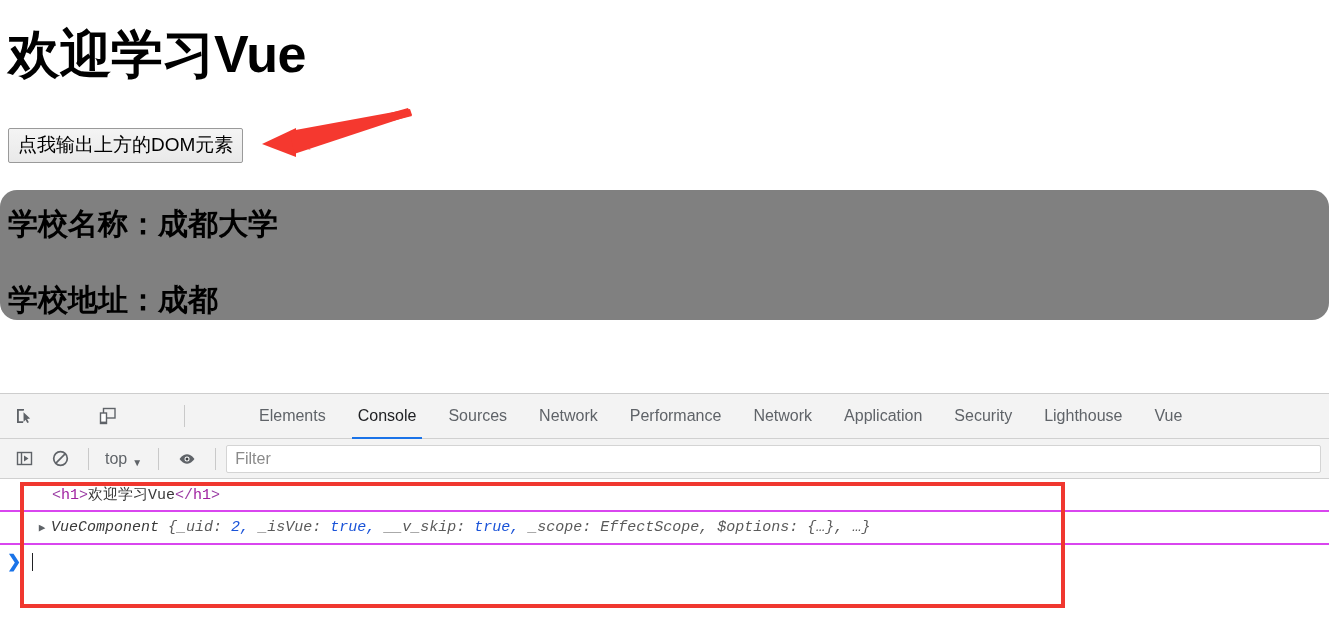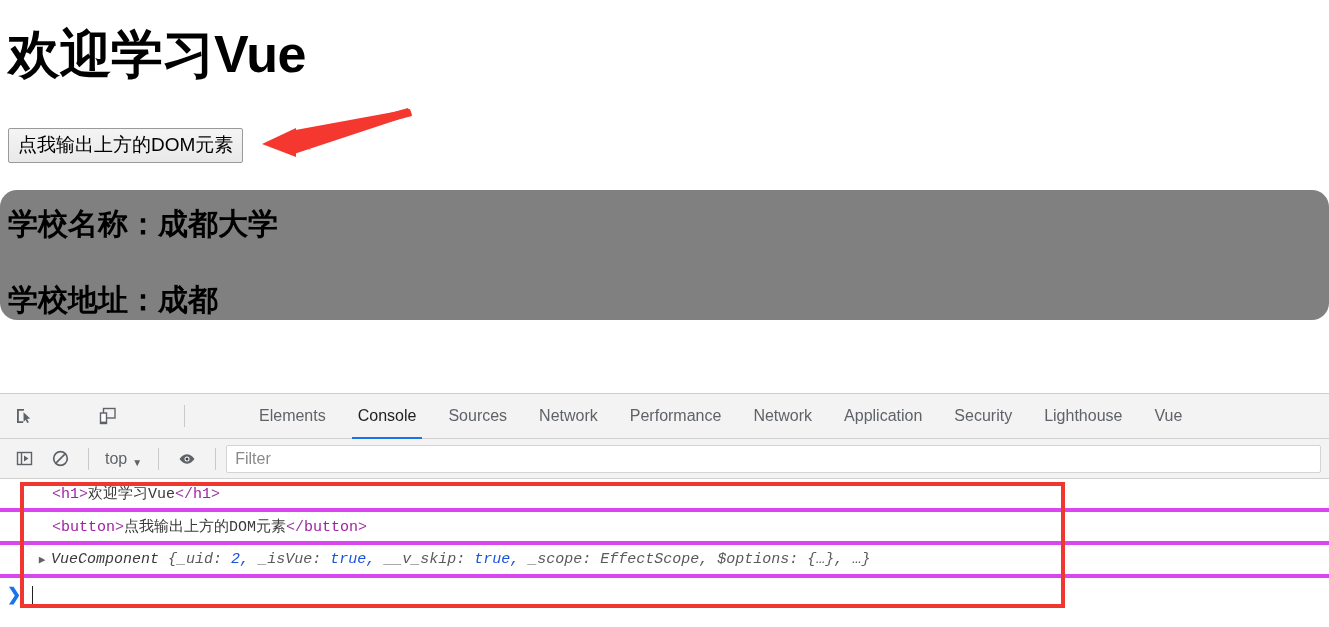--- a/index.html
+++ b/index.html
@@ -133,21 +133,21 @@
   
   .console-body {
     position:relative;
     height: calc(234px - 86px);
     background:#ffffff;
     overflow:hidden;
   }
   .log-row {
     position:relative;
     height:33px;
-    border-bottom:4px solid #d946ef;
+    border-bottom:2px solid #d946ef;
     display:flex; align-items:center;
     font-family:"Liberation Mono", monospace;
     font-size:15px;
     white-space:nowrap;
   }
   .log-row .content { padding-left:52px; }
   .tagname { color:#a020a0; }
   .punct   { color:#9a3ba3; }
   .dom-text{ color:#3a3a3a; }
 
@@ -310,23 +310,20 @@
 
       <input class="filter-input" type="text" placeholder="Filter" style="">
     </div>
 
     <div class="console-body">
 
       <div class="log-row">
         <span class="content"><span class="punct">&lt;</span><span class="tagname">h1</span><span class="punct">&gt;</span><span class="dom-text">欢迎学习Vue</span><span class="punct">&lt;/</span><span class="tagname">h1</span><span class="punct">&gt;</span></span>
       </div>
 
-      <div class="log-row">
-        <span class="content"><span class="punct">&lt;</span><span class="tagname">button</span><span class="punct">&gt;</span><span class="dom-text">点我输出上方的DOM元素</span><span class="punct">&lt;/</span><span class="tagname">button</span><span class="punct">&gt;</span></span>
-      </div>
 
       <div class="log-row obj-row">
         <span class="content">
             <span class="disc">▶</span>
             <span class="objname">VueComponent</span>
             <span class="key">&nbsp;</span>
             <span class="key">{</span>
             <span class="key">_uid:</span>
             <span class="key">&nbsp;</span>
             <span class="val-num">2,</span>

